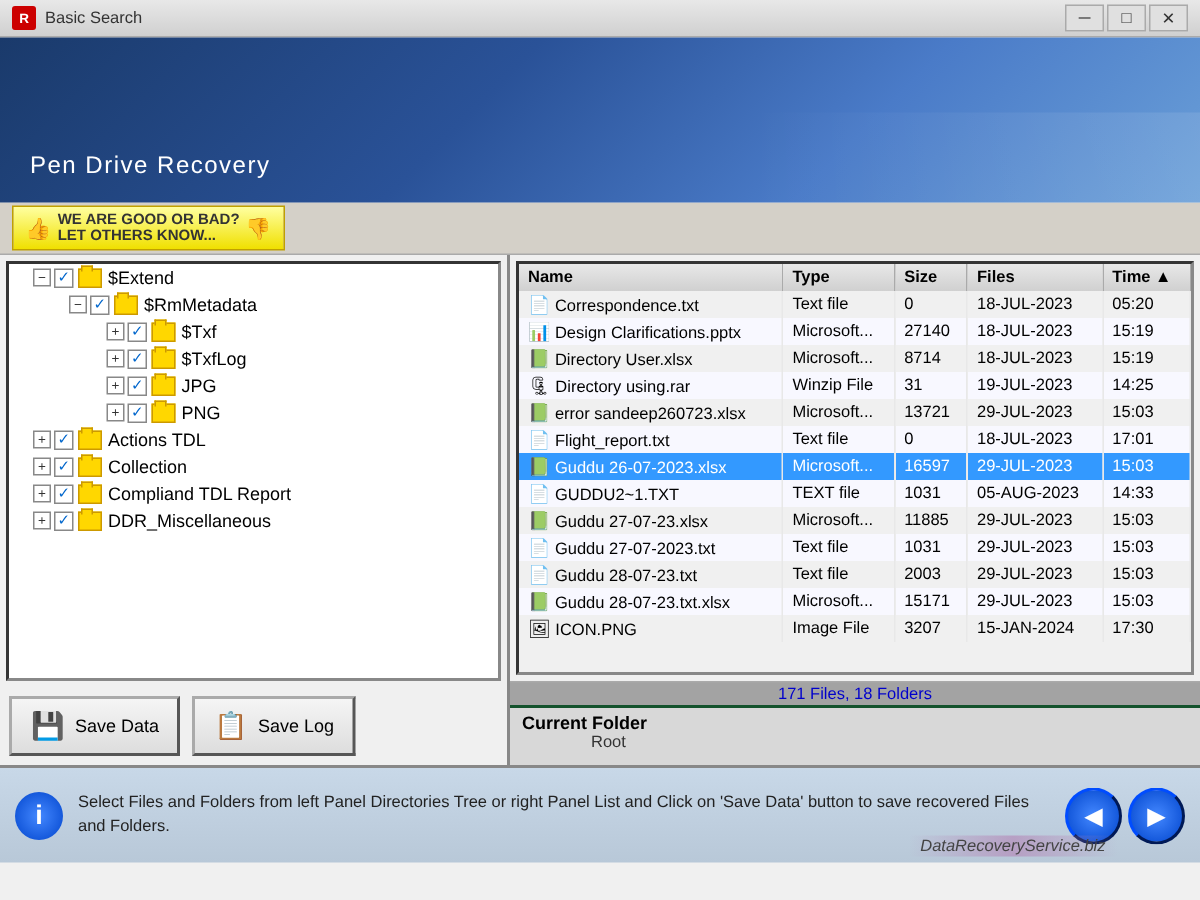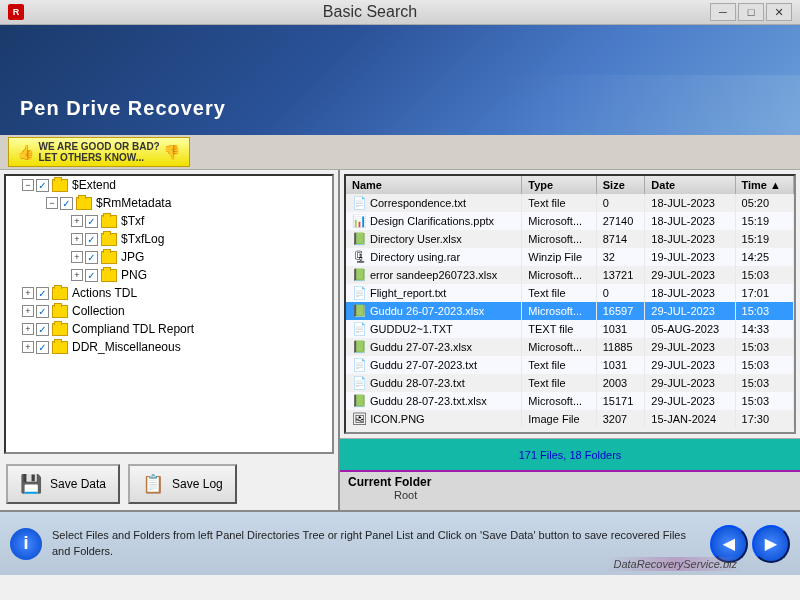--- a/index.html
+++ b/index.html
@@ -25,23 +25,22 @@
     #title-bar .app-icon {
       width: 16px; height: 16px;
       margin-right: 6px;
       background: #cc0000;
       border-radius: 2px;
       display: flex; align-items: center; justify-content: center;
       color: white; font-size: 9px; font-weight: bold;
     }
     #title-bar .title-text {
       flex: 1;
-      font-size: 16px;
+      font-size: 11px;
       color: #333;
-      text-align: center;
     }
     .win-controls {
       display: flex; gap: 2px;
     }
     .win-btn {
       width: 26px; height: 18px;
       background: #e0e0e0;
       border: 1px solid #aaa;
       cursor: pointer;
       display: flex; align-items: center; justify-content: center;
@@ -64,22 +63,22 @@
       color: #ff8800;
       text-shadow: 2px 2px 4px rgba(0,0,0,0.5), 0 0 10px rgba(255,140,0,0.3);
       font-family: Arial Black, sans-serif;
       letter-spacing: 2px;
     }
     #header .subtitle {
       position: absolute;
       bottom: 15px;
       left: 20px;
       color: #ffffff;
-      font-size: 20px;
-      font-weight: 700;
+      font-size: 16px;
+      font-weight: 400;
       letter-spacing: 1px;
     }
     #header .wave-decoration {
       position: absolute;
       right: 0; bottom: 0;
       width: 300px; height: 60px;
       background: linear-gradient(to right, transparent, rgba(255,255,255,0.1));
     }
 
     
@@ -234,30 +233,30 @@
       padding: 2px 6px;
       border-right: 1px solid #e8e8e8;
       white-space: nowrap;
       overflow: hidden;
       max-width: 160px;
       text-overflow: ellipsis;
     }
 
     
     #file-status {
-      height: 32px;
-      background: #14b8a6;
+      height: 16px;
+      background: #a3a3a3;
       border-top: 1px solid #aaa;
       display: flex; align-items: center; justify-content: center;
       font-size: 11px; color: #0000cc; font-weight: 500;
     }
     #current-folder-bar {
       height: 40px;
       background: #d8d8d8;
-      border-top: 2px solid #a21caf;
+      border-top: 2px solid #14532d;
       padding: 3px 8px;
       font-size: 11px;
     }
     #current-folder-bar .cf-label {
       font-weight: bold; font-size: 12px;
     }
     #current-folder-bar .cf-value {
       color: #333;
       padding-left: 46px;
     }
@@ -423,21 +422,21 @@
   </div>
 
   <div id="right-panel">
     <div id="file-list-container">
       <table>
         <thead>
           <tr>
             <th>Name</th>
             <th>Type</th>
             <th>Size</th>
-            <th>Date</th>
+            <th>Files</th>
             <th>Time ▲</th>
           </tr>
         </thead>
         <tbody id="file-table-body">
         <tr>
       <td><span style="font-size:12px;margin-right:3px;">📄</span>Correspondence.txt</td>
       <td>Text file</td>
       <td>0</td>
       <td>18-JUL-2023</td>
       <td>05:20</td>
@@ -452,21 +451,21 @@
             <tr>
       <td><span style="font-size:12px;margin-right:3px;">📗</span>Directory User.xlsx</td>
       <td>Microsoft...</td>
       <td>8714</td>
       <td>18-JUL-2023</td>
       <td>15:19</td>
     </tr>
             <tr>
       <td><span style="font-size:12px;margin-right:3px;">🗜</span>Directory using.rar</td>
       <td>Winzip File</td>
-      <td>32</td>
+      <td>31</td>
       <td>19-JUL-2023</td>
       <td>14:25</td>
     </tr>
             <tr>
       <td><span style="font-size:12px;margin-right:3px;">📗</span>error sandeep260723.xlsx</td>
       <td>Microsoft...</td>
       <td>13721</td>
       <td>29-JUL-2023</td>
       <td>15:03</td>
     </tr>

